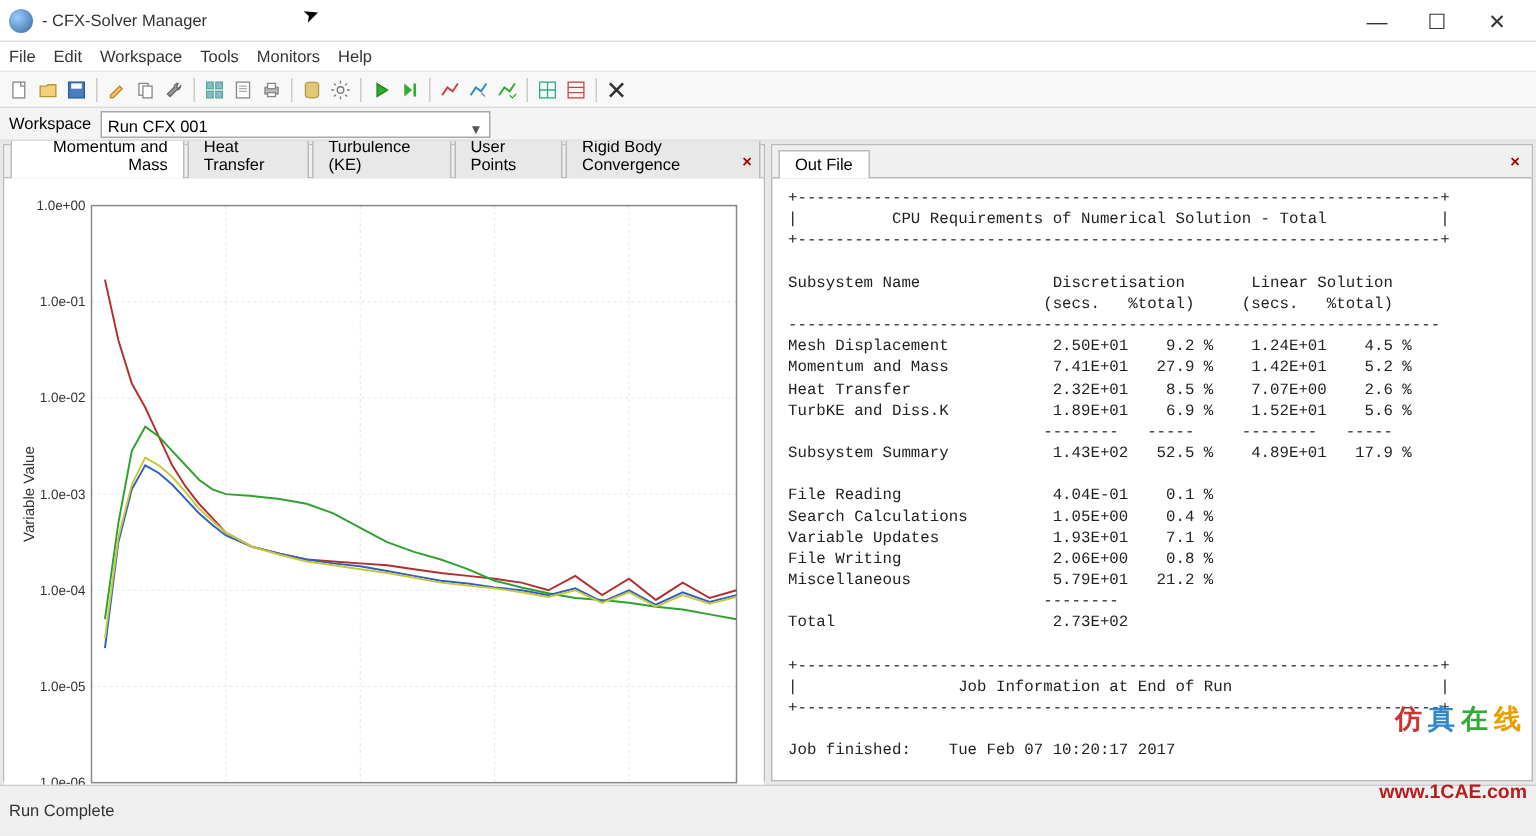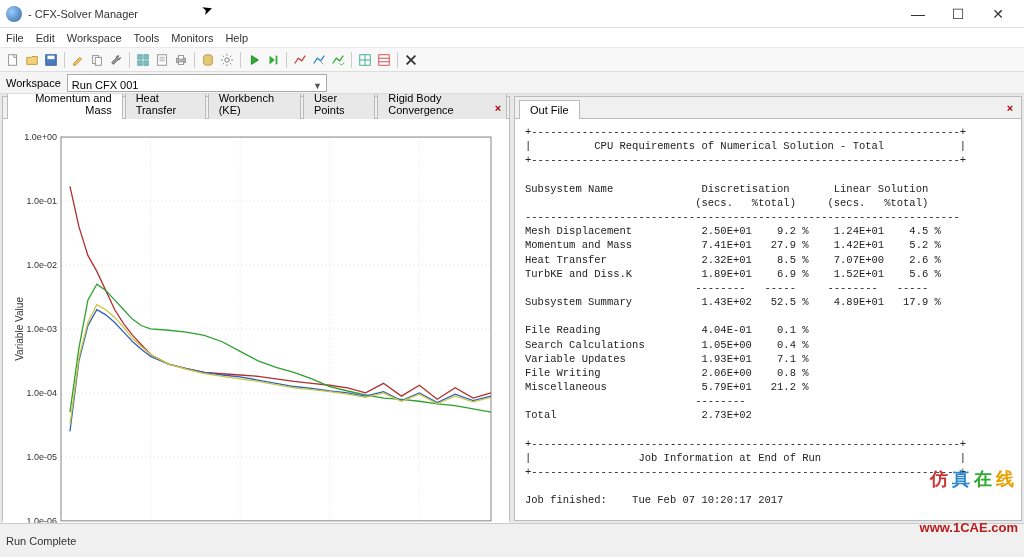--- a/index.html
+++ b/index.html
@@ -195,21 +195,21 @@
     <span class="chev">▼</span>
   </div>
 </div>
 
 <div class="content">
 
   <div class="panel left">
     <div class="tabs">
       <div class="tab active">Momentum and Mass</div>
       <div class="tab">Heat Transfer</div>
-      <div class="tab">Workbench (KE)</div>
+      <div class="tab">Turbulence (KE)</div>
       <div class="tab">User Points</div>
       <div class="tab">Rigid Body Convergence</div>
       <div class="tabclose">×</div>
     </div>
     <div class="plot-area">
       <div class="plot-svg-wrap">
         <svg class="plot-svg" id="plot-svg" viewBox="0 0 490 420" preserveAspectRatio="none">
             <line x1="50" y1="8" x2="480" y2="8" stroke="#ddd" stroke-dasharray="2 2" stroke-width="0.5"></line>
             <text x="46" y="11" text-anchor="end" class="tick-label">1.0e+00</text>
             <line x1="50" y1="71.66666666666666" x2="480" y2="71.66666666666666" stroke="#ddd" stroke-dasharray="2 2" stroke-width="0.5"></line>

